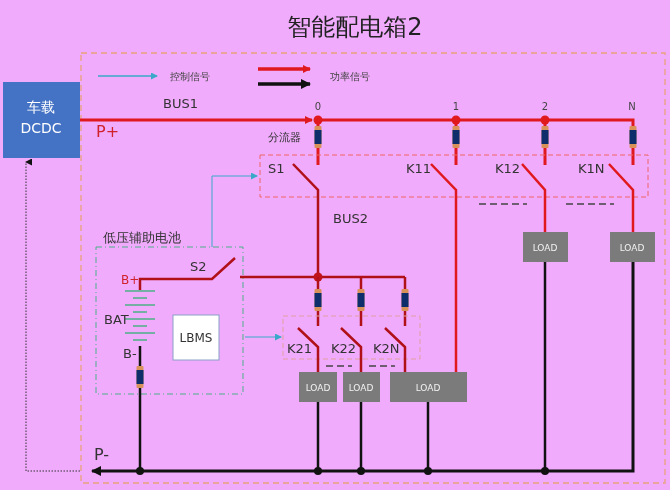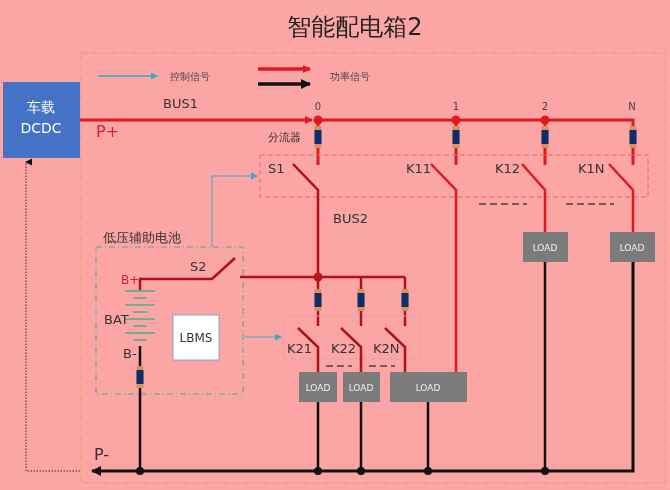--- a/index.html
+++ b/index.html
@@ -1,16 +1,16 @@
 <!DOCTYPE html>
 <html><head>
 <meta charset="utf-8">
 <style>
   html, body { margin: 0; padding: 0; background: #ffffff; }
-  #stage { position: relative; width: 670px; height: 490px; overflow: hidden; background: #fca5a5; font-family: "DejaVu Sans", "Liberation Sans", sans-serif; }
+  #stage { position: relative; width: 670px; height: 490px; overflow: hidden; background: #f0abfc; font-family: "DejaVu Sans", "Liberation Sans", sans-serif; }
   svg { position: absolute; left: 0; top: 0; }
   .t { font-family: "DejaVu Sans", "Liberation Sans", sans-serif; fill: #333; }
   .title { font-size: 24px; fill: #222; }
   .lbl { font-size: 13px; fill: #333; }
   .sm { font-size: 10px; fill: #444; }
   .red { fill: #d0222a; }
   .load-txt { font-size: 9px; fill: #f2f2f2; }
   .dcdc-txt { font-size: 14px; fill: #ffffff; }
 </style>
 </head>

